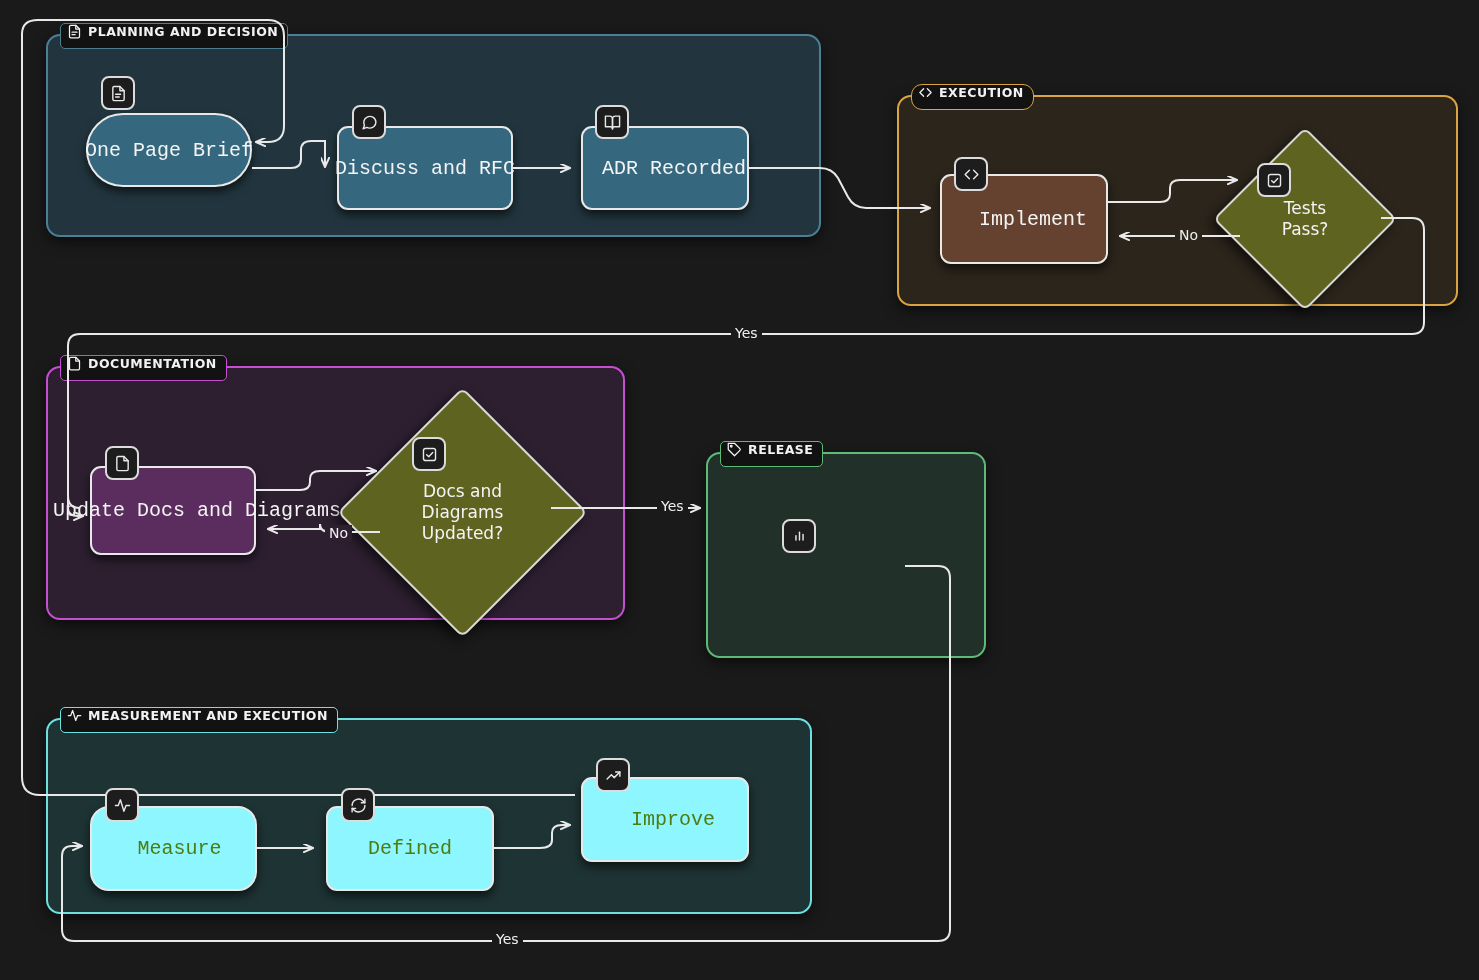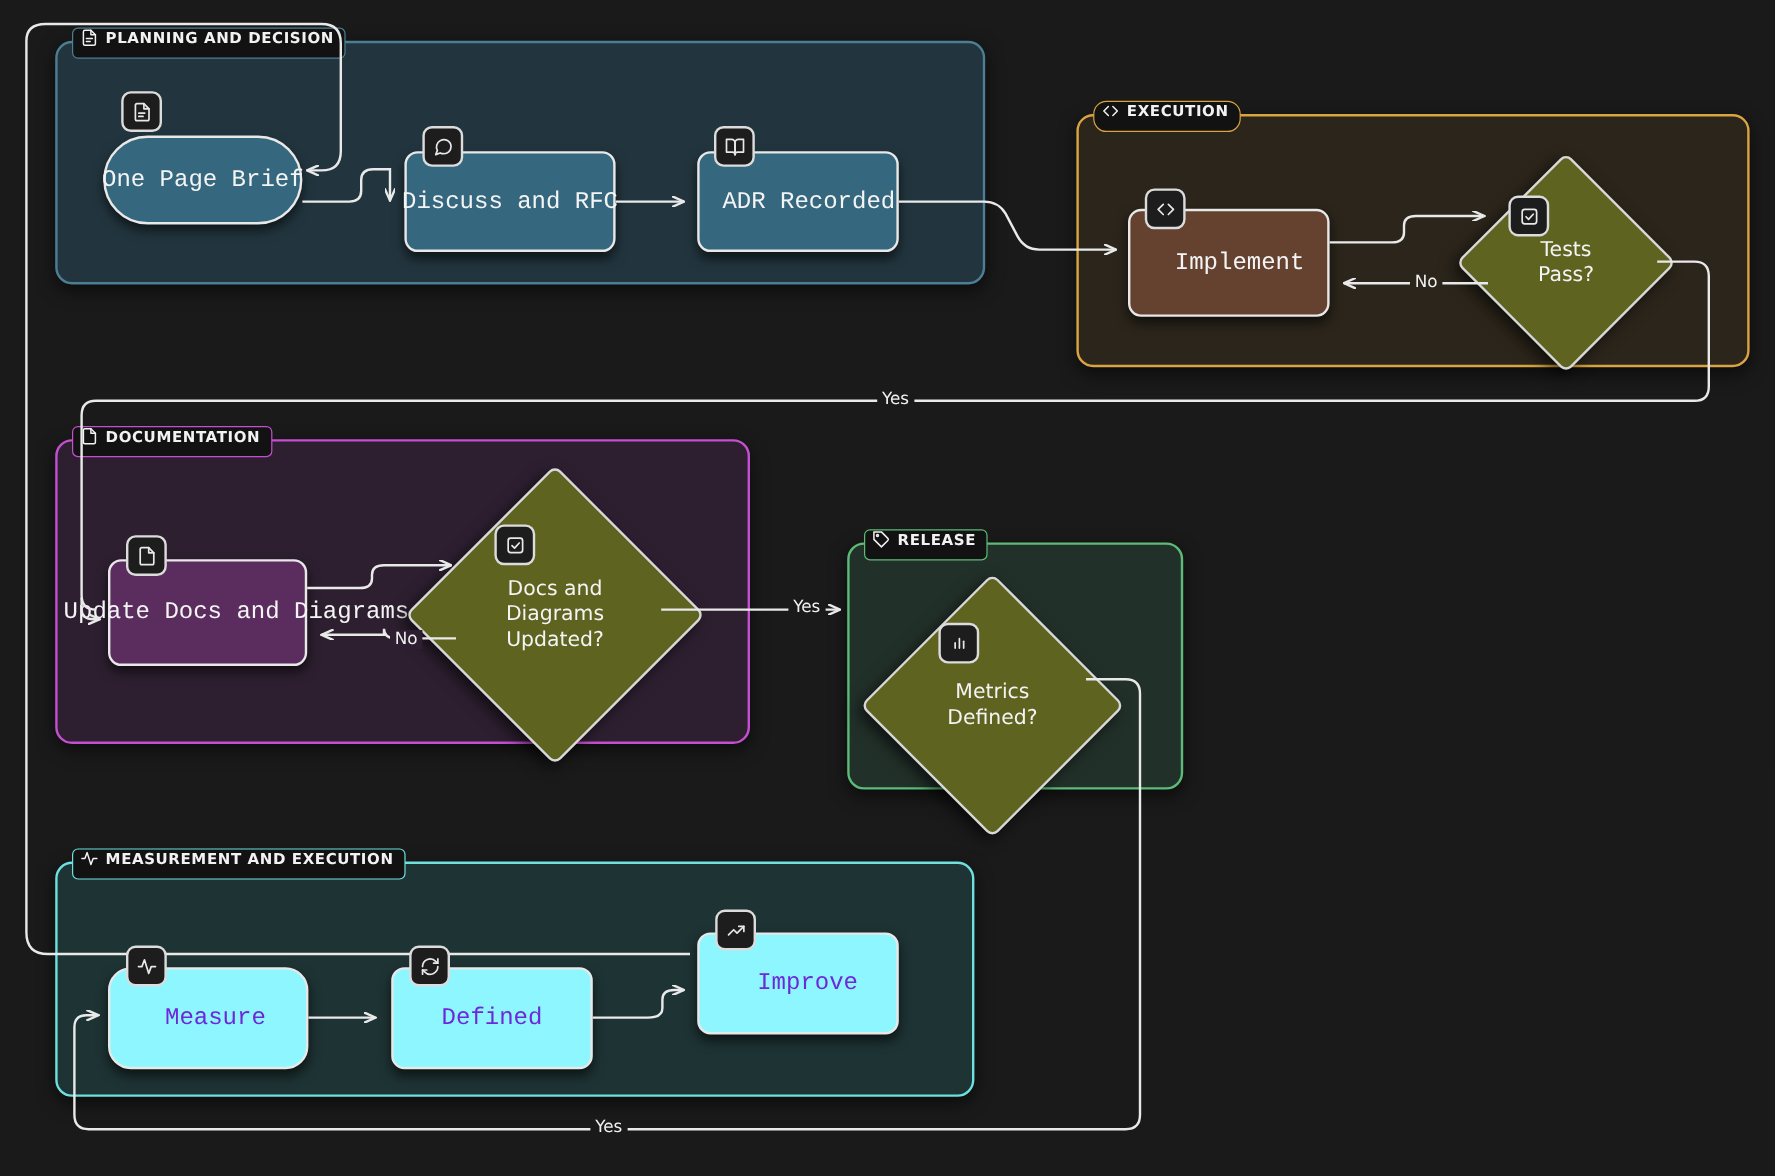--- a/index.html
+++ b/index.html
@@ -17,21 +17,21 @@
          white-space:nowrap;}
   .group-label .gi{width:15px;height:15px;display:block;}
 
   
   .node{position:absolute;box-sizing:border-box;display:flex;
         align-items:center;justify-content:center;text-align:center;
         color:#f4f4f4;font-size:20px;line-height:1.25;
         box-shadow:0 5px 10px rgba(0,0,0,.6);font-family:Liberation Mono, monospace;}
   .node.rect{border-radius:11px;border:2px solid #e8e8e8;}
   .node.stadium{border-radius:999px;border:2px solid #e8e8e8;}
-  .node.dark-text{color:#6d28d9;}
+  .node.dark-text{color:#4d7c0f;}
   .node .ntext{padding:0 4px;white-space:pre-line;}
   .node.clip .ntext{white-space:nowrap;overflow:visible;}
 
   .diamond{position:absolute;box-shadow:none;}
   .diamond .dshape{position:absolute;inset:0;background:#5e6320;
         border:2px solid #d8d8d8;transform:rotate(45deg);border-radius:7px;
         box-shadow:0 6px 12px rgba(0,0,0,.6);}
   .diamond .dlabel{position:absolute;inset:0;display:flex;align-items:center;
         justify-content:center;text-align:center;color:#f4f4f4;font-size:17px;
         line-height:1.22;white-space:pre-line;}
@@ -229,25 +229,20 @@
 Updated?</div>
   </div>
 
   <div class="badge" style="left:782px;top:519px;">
     <svg viewBox="0 0 24 24" fill="none" stroke="#e8e8e8" stroke-width="2" stroke-linecap="round" stroke-linejoin="round">
       <path d="M7 17V11"></path>
         <path d="M12 17V6"></path>
         <path d="M17 17v-8"></path>
     </svg>
   </div>
-  <div class="diamond" style="left:749px;top:510px;width:156px;height:156px;">
-    <div class="dshape" style="background:#5e6320;"></div>
-    <div class="dlabel">Metrics
-Defined?</div>
-  </div>
 
   <div class="badge" style="left:105px;top:788px;">
     <svg viewBox="0 0 24 24" fill="none" stroke="#e8e8e8" stroke-width="2" stroke-linecap="round" stroke-linejoin="round">
       <path d="M2 12h4l3-8 5 16 3-8h5"></path>
     </svg>
   </div>
   <div class="node rect clip dark-text" style="left:90px;top:806px;width:167px;height:85px;background:#8ef6ff;border-radius:19px;">
     <span class="ntext" style="position:relative;left:6px;">Measure</span>
   </div>
 

